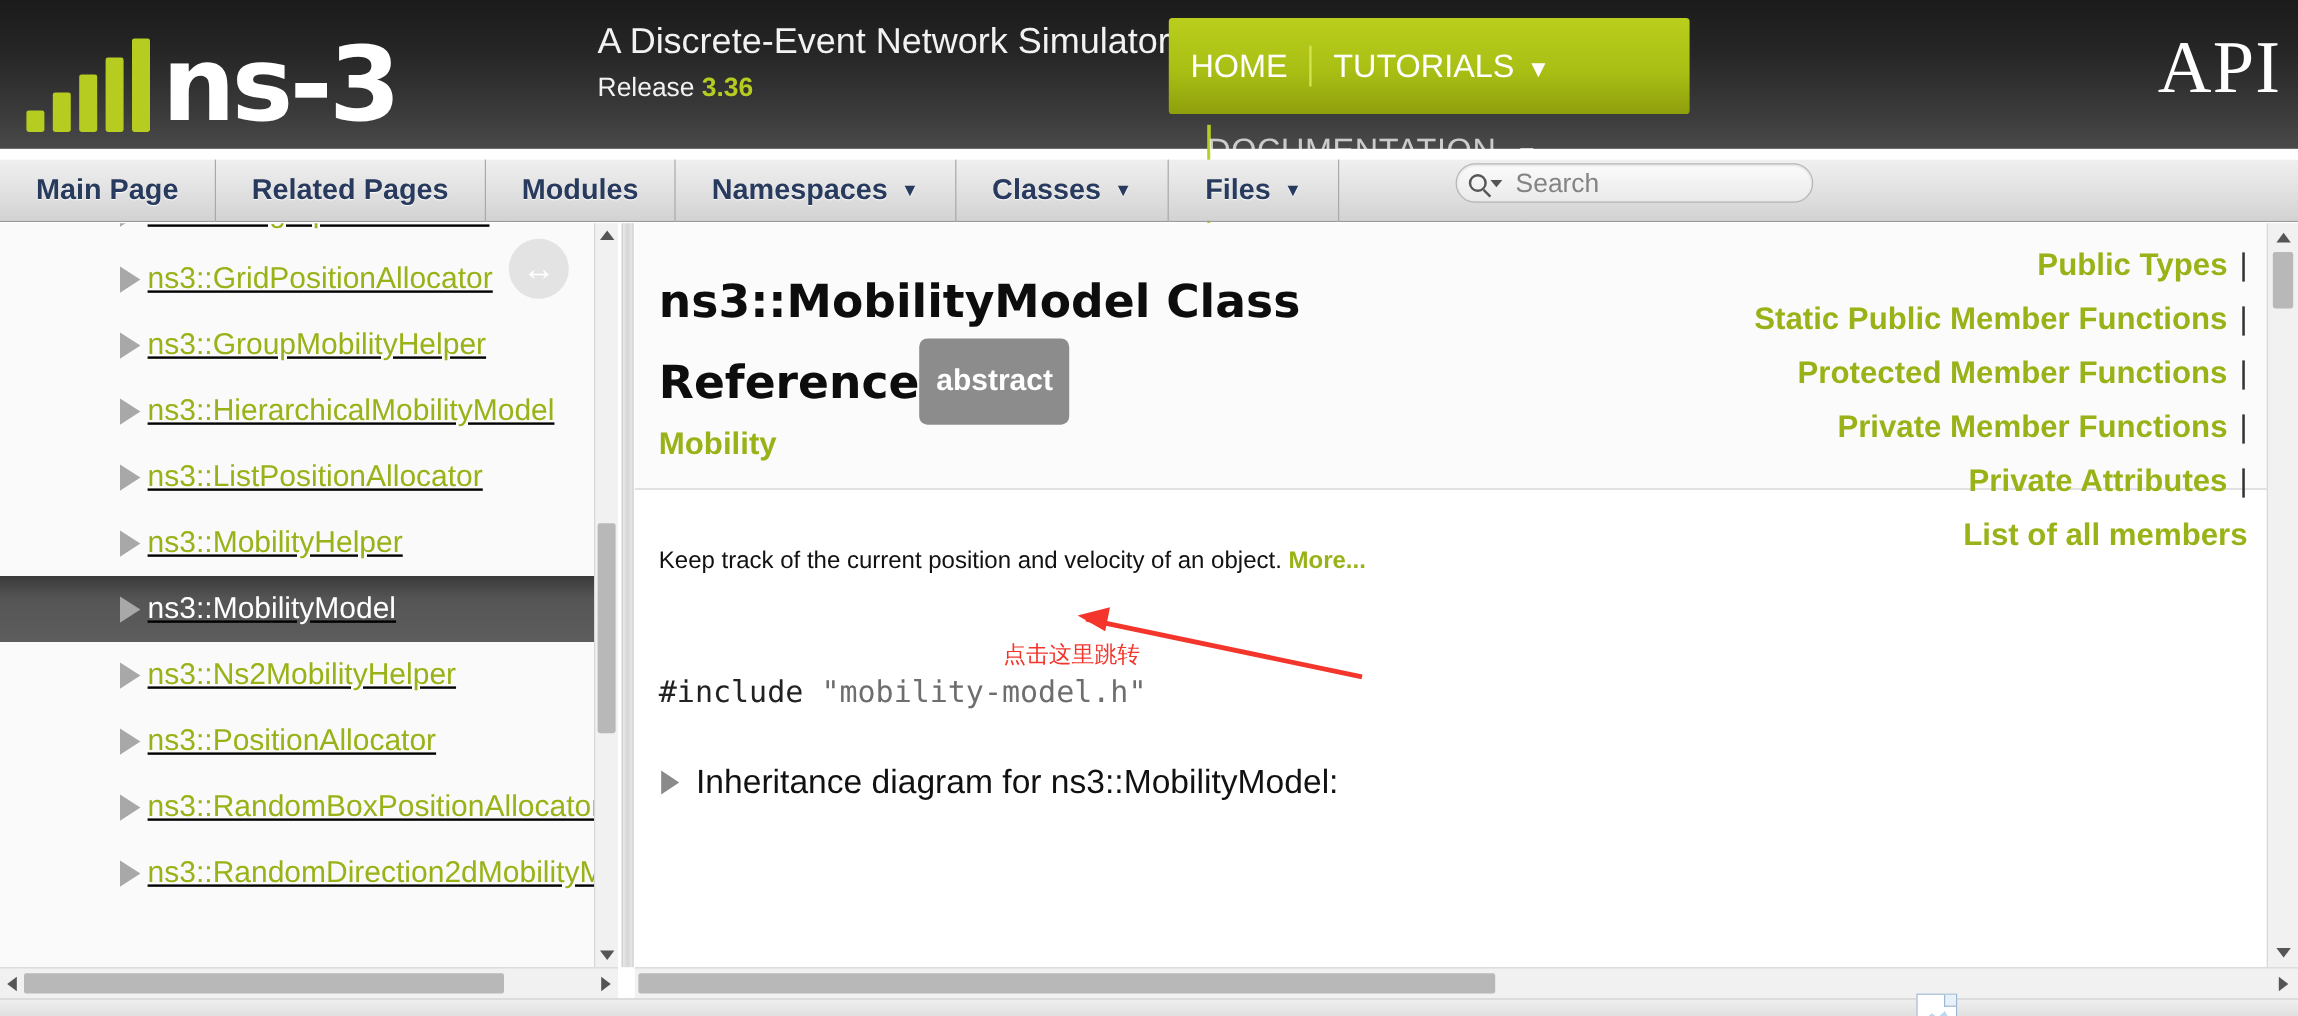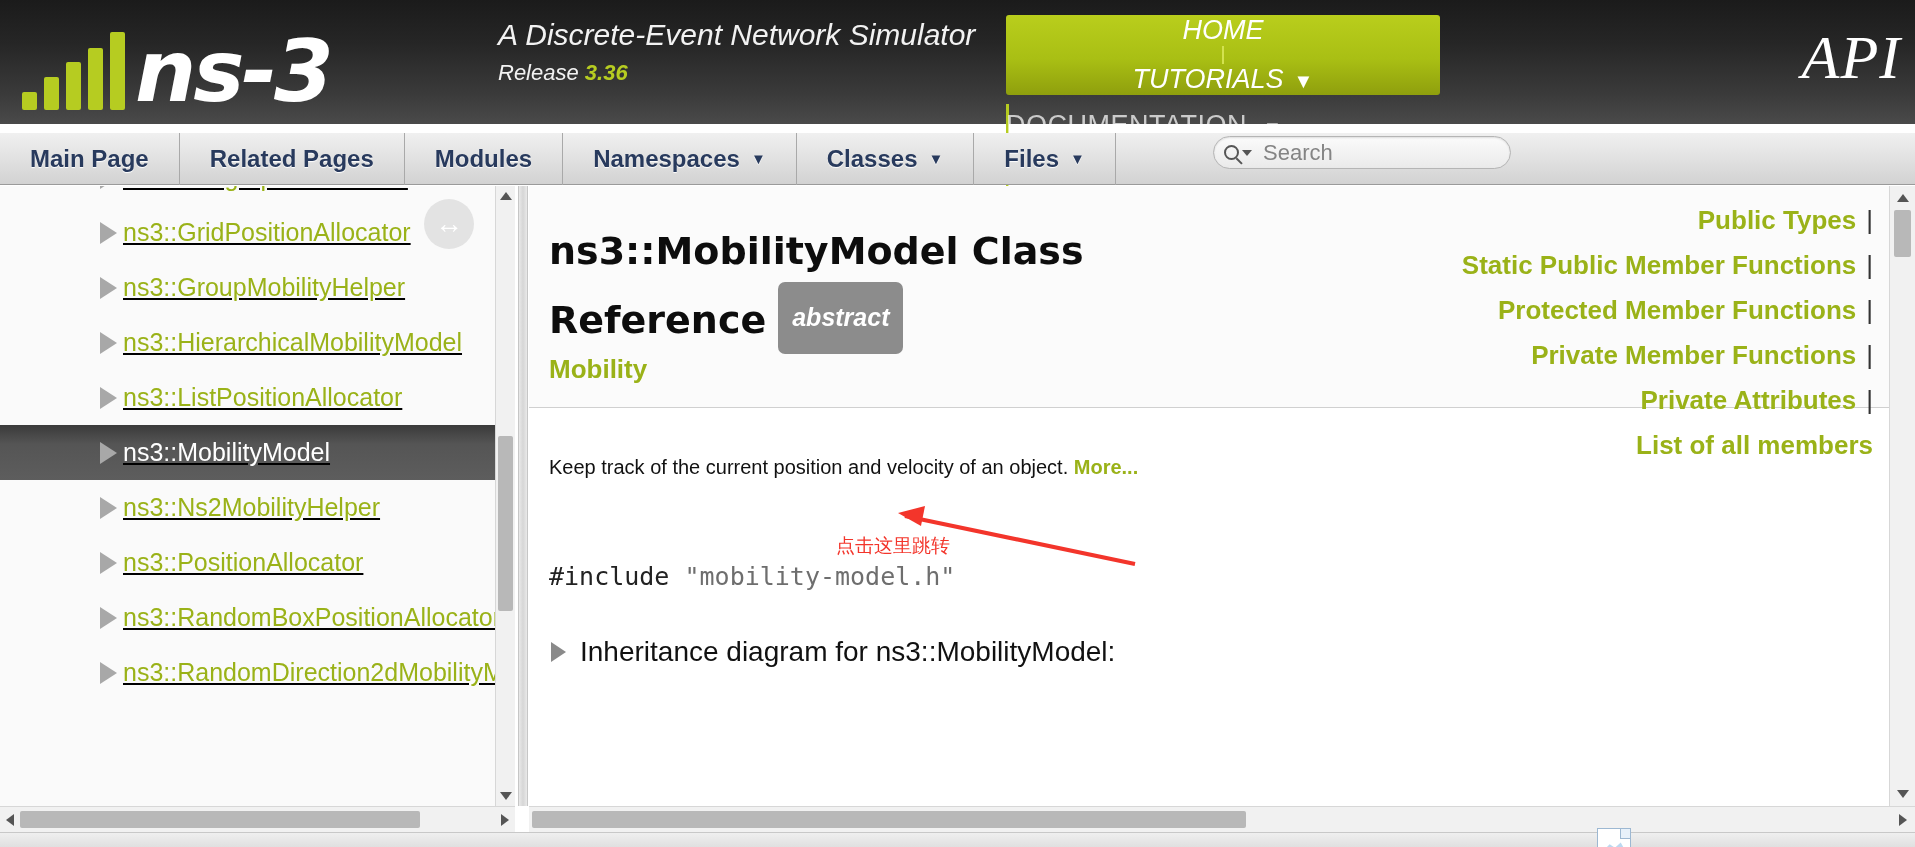--- a/index.html
+++ b/index.html
@@ -9,21 +9,20 @@
     font-family: "Liberation Sans", sans-serif;
     background: #ffffff;
   }
 
   
   .banner {
     position: absolute; left: 0; top: 0;
     width: 1915px; height: 124px;
     background: linear-gradient(to bottom, #1b1b1b 0%, #262626 35%, #3a3a3a 75%, #4a4a4a 100%);
     overflow: hidden;
-    font-style: italic;
   }
   .logo-wrap {
     position: absolute; left: 22px; top: 10px;
     display: flex; align-items: flex-end; height: 100px;
   }
   .bars { display: flex; align-items: flex-end; gap: 7px; height: 78px; margin-right: 10px; }
   .bars i { display: block; width: 15px; background: #b6cc21; border-radius: 2px; }
   .bars i:nth-child(1){ height: 18px; }
   .bars i:nth-child(2){ height: 33px; }
   .bars i:nth-child(3){ height: 48px; }
@@ -46,25 +45,25 @@
   .release .ver { color: #b6cc21; font-weight: bold; margin-top: 28px; }
 
   .api-word {
     position: absolute; right: 14px; top: 22px;
     font-family: "Liberation Serif", serif;
     font-size: 62px; color: #ffffff; letter-spacing: 1px;
   }
 
   
   .greenbar {
-    position: absolute; left: 1006px; top: 15px;
+    position: absolute; left: 974px; top: 15px;
     width: 434px; height: 80px;
     background: linear-gradient(to bottom, #b9ce1c 0%, #a9bf14 55%, #8f9f0d 100%);
     border-radius: 3px;
-    display: flex; align-items: center; flex-direction: column;
+    display: flex; align-items: center;
   }
   .gm {
     color: #ffffff; font-size: 27px; padding: 0 18px;
     white-space: nowrap; cursor: pointer;
   }
   .gm-sep { width: 2px; height: 34px; background: #d3e24f; }
   .gm .caret { font-size: 20px; margin-left: 10px; }
 
   
   .ghost-menu {
@@ -210,23 +209,21 @@
     width: 560px;
     font-size: 38px; font-weight: bold; color: #0d0d0d;
     line-height: 62px;
     font-family: "DejaVu Sans", sans-serif;
   }
   .abstract-badge {
     display: inline-block; vertical-align: 7px;
     background: #8c8c8c; color: #ffffff;
     font-size: 25px; font-weight: bold;
     padding: 4px 14px 6px; border-radius: 7px;
-    margin-left: 12px;
     font-family: "Liberation Sans", sans-serif;
-    font-style: italic;
   }
   .group-link {
     position: absolute; left: 20px; top: 168px;
     font-size: 26px; font-weight: bold; color: #9ab218; cursor: pointer;
   }
 
   .rightnav {
     position: absolute; right: 16px; top: 12px;
     width: 700px; text-align: right;
   }
@@ -410,20 +407,24 @@
       <span class="arrow"></span>
       <span class="lbl">ns3::GroupMobilityHelper</span>
     </div>
     <div class="tree-item">
       <span class="arrow"></span>
       <span class="lbl">ns3::HierarchicalMobilityModel</span>
     </div>
     <div class="tree-item">
       <span class="arrow"></span>
       <span class="lbl">ns3::ListPositionAllocator</span>
+    </div>
+    <div class="tree-item">
+      <span class="arrow"></span>
+      <span class="lbl">ns3::MobilityHelper</span>
     </div>
     <div class="tree-item selected">
       <span class="arrow"></span>
       <span class="lbl">ns3::MobilityModel</span>
     </div>
     <div class="tree-item">
       <span class="arrow"></span>
       <span class="lbl">ns3::Ns2MobilityHelper</span>
     </div>
     <div class="tree-item">

